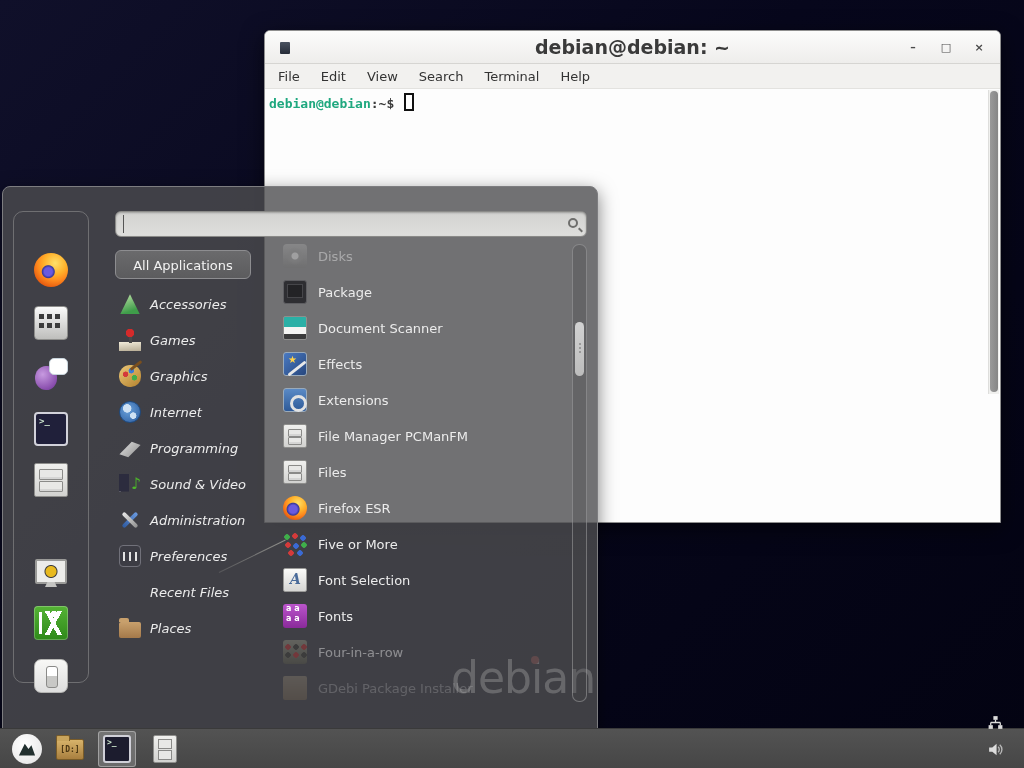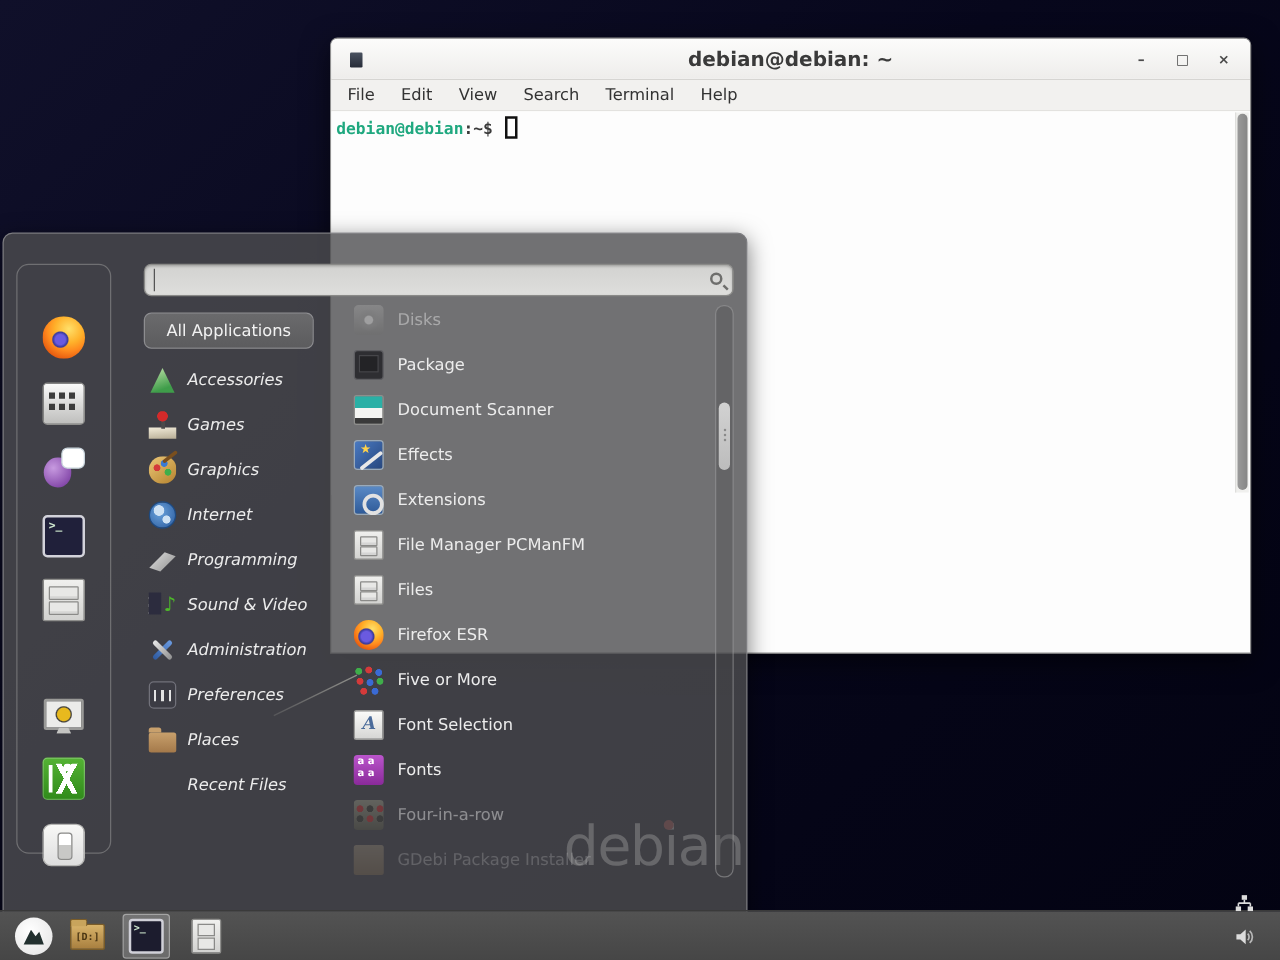--- a/index.html
+++ b/index.html
@@ -17,21 +17,21 @@
   
   .term-window { position:absolute; left:264px; top:30px; width:737px; height:493px; z-index:2;
     border:1px solid #8f8f8f; border-radius:6px 6px 0 0;
     box-shadow:0 6px 22px rgba(0,0,0,.55); background:#fdfdfd; }
   .term-titlebar { position:relative; height:33px; border-radius:5px 5px 0 0;
     background:linear-gradient(#fcfcfb,#eeedeb); border-bottom:1px solid #d6d5d2;
     display:flex; align-items:center; }
   .term-win-icon { position:absolute; left:15px; top:11px; width:10px; height:12px;
     background:linear-gradient(#4a5260,#262c38); border-radius:1px; }
   .term-title { position:absolute; left:0; right:0; text-align:center;
-    font-size:16px; font-weight:bold; color:#3a3a3a; }
+    font-size:19px; font-weight:bold; color:#3a3a3a; }
   .term-controls { position:absolute; right:14px; top:0; height:33px; display:flex;
     align-items:center; gap:19px; }
   .term-controls span { font-size:11px; font-weight:bold; color:#4a4a4a; width:14px;
     text-align:center; cursor:default; }
   .term-menubar { height:25px; background:#f2f1ef; border-bottom:1px solid #e3e2df;
     display:flex; align-items:center; gap:21px; padding-left:13px; }
   .term-menubar span { font-size:13px; color:#333; }
   .term-body { position:relative; height:307px; background:#fdfdfd;
     font-family:"DejaVu Sans Mono", monospace; font-size:13px; font-weight:bold;
     padding:4px 4px; }
@@ -332,26 +332,26 @@
       <span class="cat-label">Sound &amp; Video</span>
     </div>
     <div class="cat-row">
       <span class="cicon ci-admin"></span>
       <span class="cat-label">Administration</span>
     </div>
     <div class="cat-row">
       <span class="cicon ci-preferences"></span>
       <span class="cat-label">Preferences</span>
     </div>
+    <div class="cat-row recent-files">
+      <span class="cat-label">Recent Files</span>
+    </div>
     <div class="cat-row">
       <span class="cicon ci-places"></span>
       <span class="cat-label">Places</span>
-    </div>
-    <div class="cat-row recent-files">
-      <span class="cat-label">Recent Files</span>
     </div>
   </div>
 
   <div class="app-col">
     <div class="app-row fade1">
       <span class="aicon ai-disks"></span>
       <span>Disks</span>
     </div>
     <div class="app-row">
       <span class="aicon ai-display"></span>

